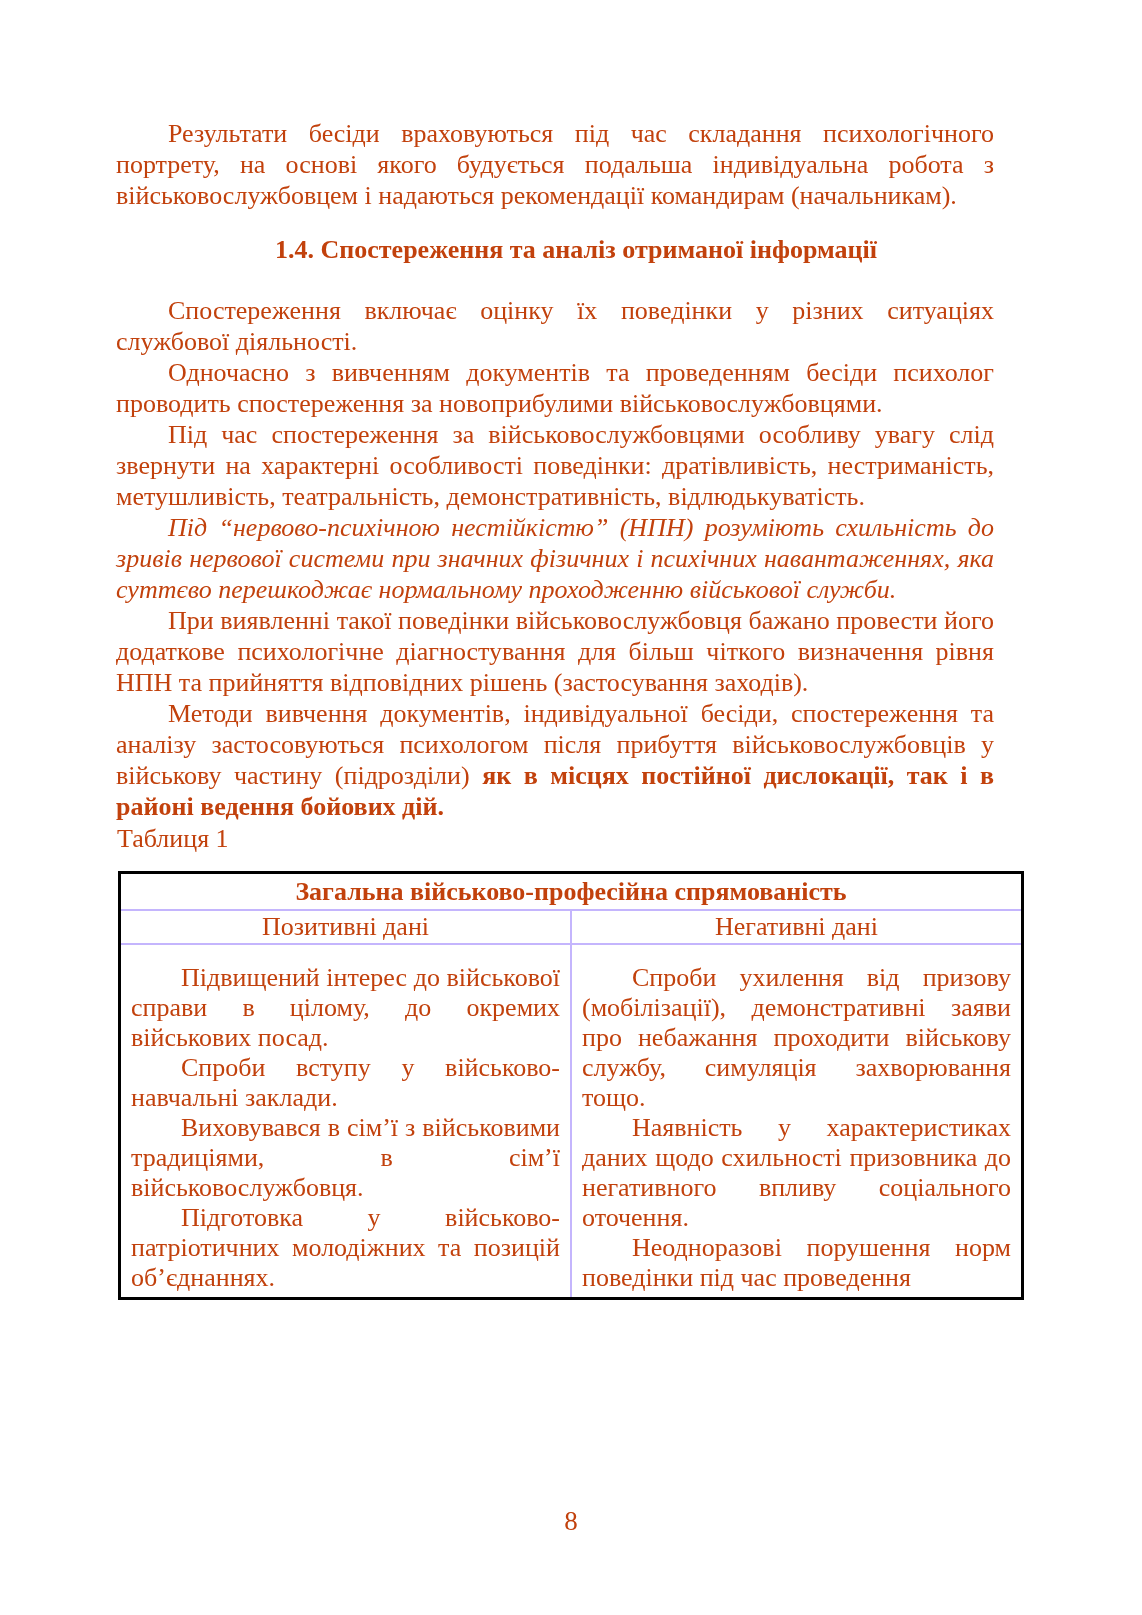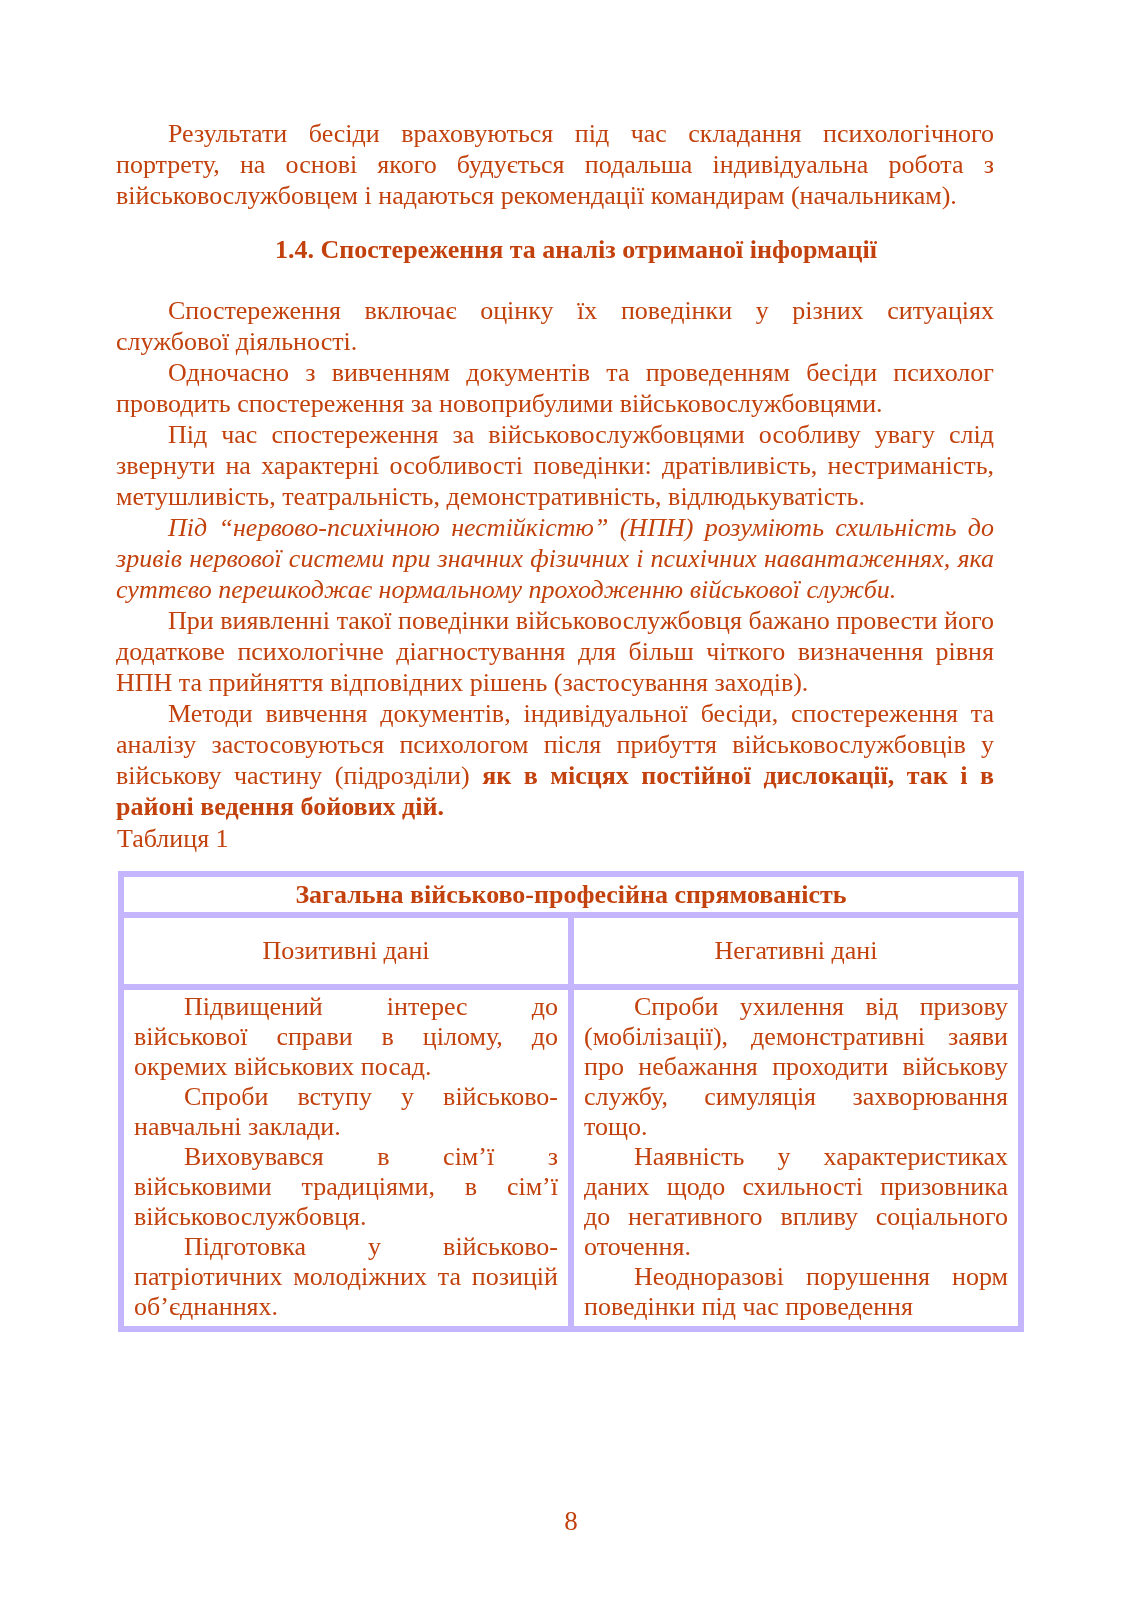--- a/index.html
+++ b/index.html
@@ -41,40 +41,40 @@
   }
   table.orientation-table {
     border-collapse: collapse;
     table-layout: fixed;
     width: 906px;          
     margin: 17px 0 0 2px;
     border: 3px solid #000;
   }
   table.orientation-table th,
   table.orientation-table td {
-    border: 6px solid #c4b5fd;
+    border: 2px solid #c4b5fd;
   }
   th.table-title {
     font-size: 26px;
     line-height: 31px;
     font-weight: bold;
     text-align: center;
     padding: 2px 6px;
   }
   th.col-header {
     font-size: 26px;
     line-height: 30px;
     font-weight: normal;
     text-align: center;
-    padding: 18px 6px;
+    padding: 1px 6px;
   }
   td.data-cell {
     width: 50%;
     vertical-align: top;
-    padding: 2px 10px 4px 10px;
+    padding: 18px 10px 4px 10px;
   }
   td.data-cell p {
     margin: 0;
     font-size: 26px;
     line-height: 30px;
     text-align: justify;
     text-indent: 50px;
   }
   .page-number {
     position: absolute;

